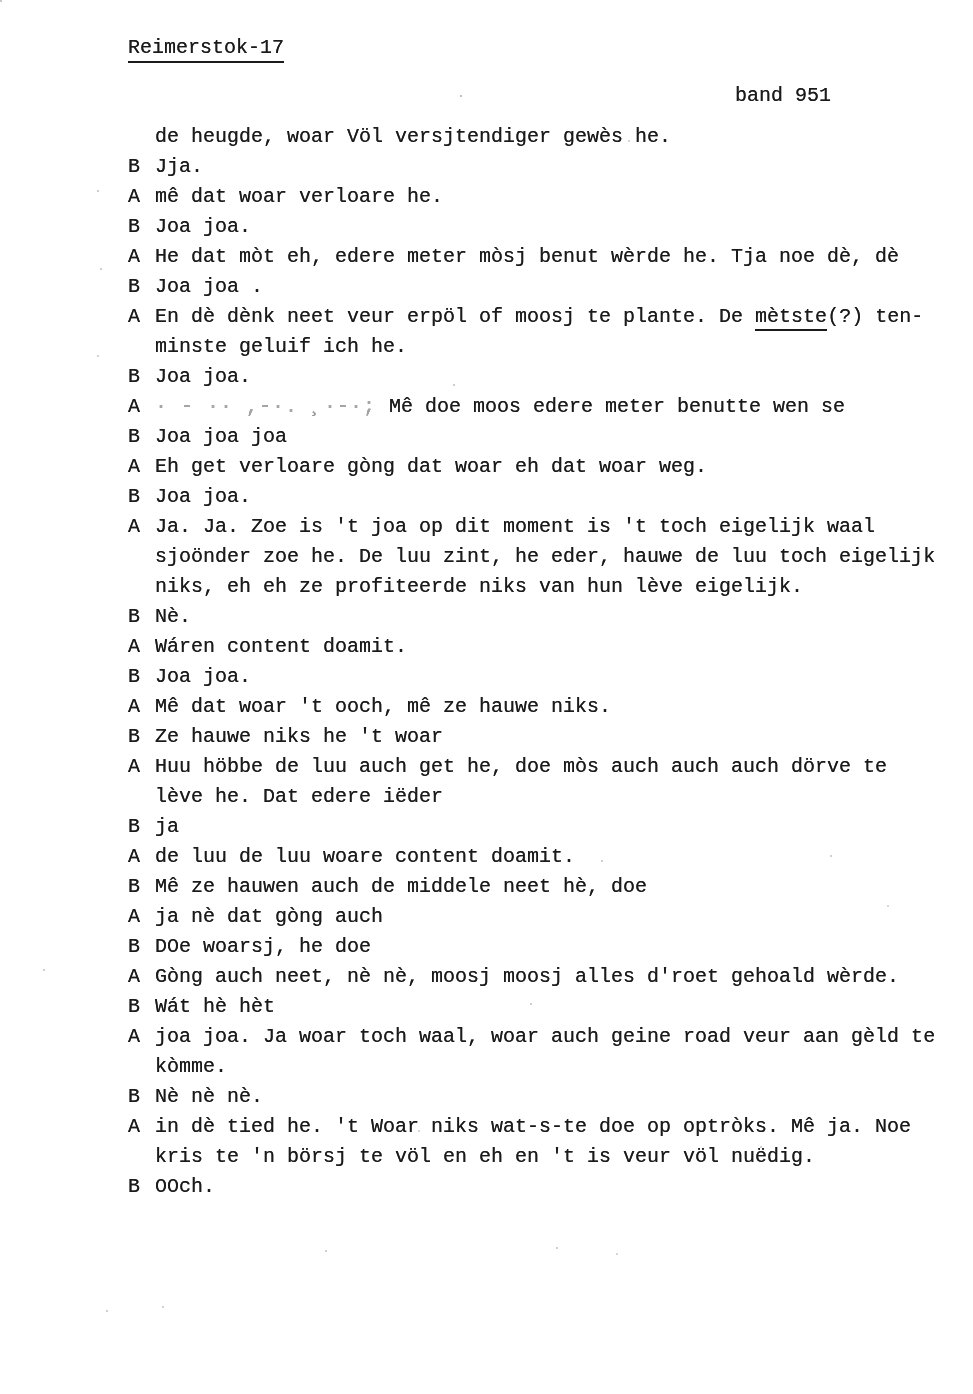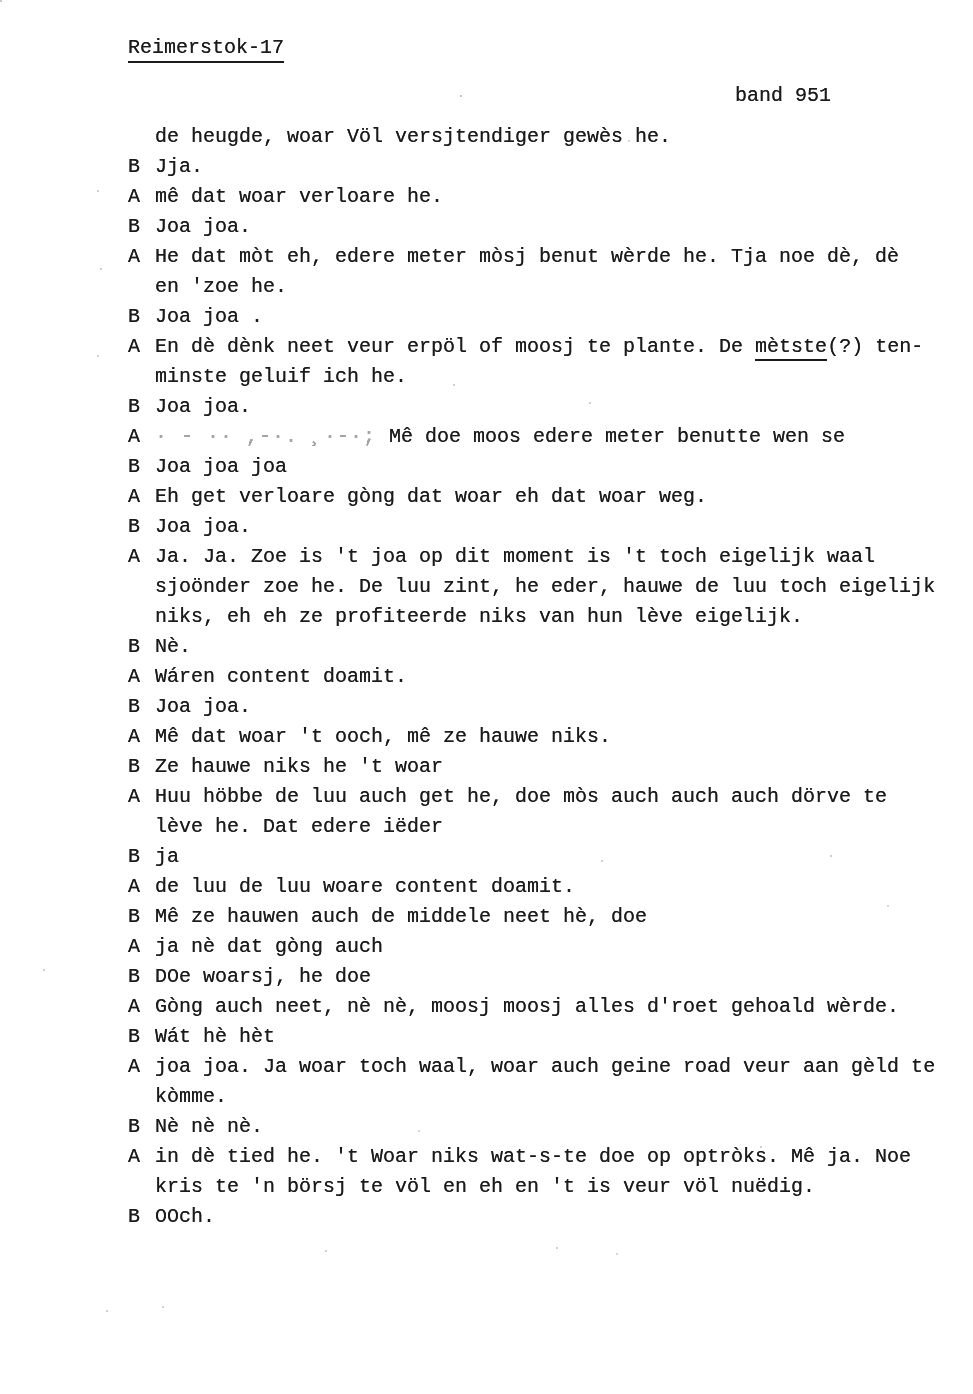--- a/index.html
+++ b/index.html
@@ -81,21 +81,20 @@
 <div class="page">
   <div class="specks"></div>
   <div class="header-title">Reimerstok-17</div>
   <div class="header-band">band 951</div>
   <div class="dialogue">
       <div class="line"><span class="speaker"></span><span class="text">de heugde, woar Völ versjtendiger gewès he.</span></div>
       <div class="line"><span class="speaker">B</span><span class="text">Jja.</span></div>
       <div class="line"><span class="speaker">A</span><span class="text">mê dat woar verloare he.</span></div>
       <div class="line"><span class="speaker">B</span><span class="text">Joa joa.</span></div>
       <div class="line"><span class="speaker">A</span><span class="text">He dat mòt eh, edere meter mòsj benut wèrde he. Tja noe dè, dè</span></div>
-      <div class="line"><span class="speaker"></span><span class="text">en 'zoe he.</span></div>
       <div class="line"><span class="speaker">B</span><span class="text">Joa joa .</span></div>
       <div class="line"><span class="speaker">A</span><span class="text"><span>En dè dènk neet veur erpöl of moosj te plante. De </span><span class="u">mètste</span><span>(?) ten-</span></span></div>
       <div class="line"><span class="speaker"></span><span class="text">minste geluif ich he.</span></div>
       <div class="line"><span class="speaker">B</span><span class="text">Joa joa.</span></div>
       <div class="line"><span class="speaker">A</span><span class="text"><span class="scribble">· - ·· ,-·. ¸·-·; </span><span>Mê doe moos edere meter benutte wen se</span></span></div>
       <div class="line"><span class="speaker">B</span><span class="text">Joa joa joa</span></div>
       <div class="line"><span class="speaker">A</span><span class="text">Eh get verloare gòng dat woar eh dat woar weg.</span></div>
       <div class="line"><span class="speaker">B</span><span class="text">Joa joa.</span></div>
       <div class="line"><span class="speaker">A</span><span class="text">Ja. Ja. Zoe is 't joa op dit moment is 't toch eigelijk waal</span></div>
       <div class="line"><span class="speaker"></span><span class="text">sjoönder zoe he. De luu zint, he eder, hauwe de luu toch eigelijk</span></div>

